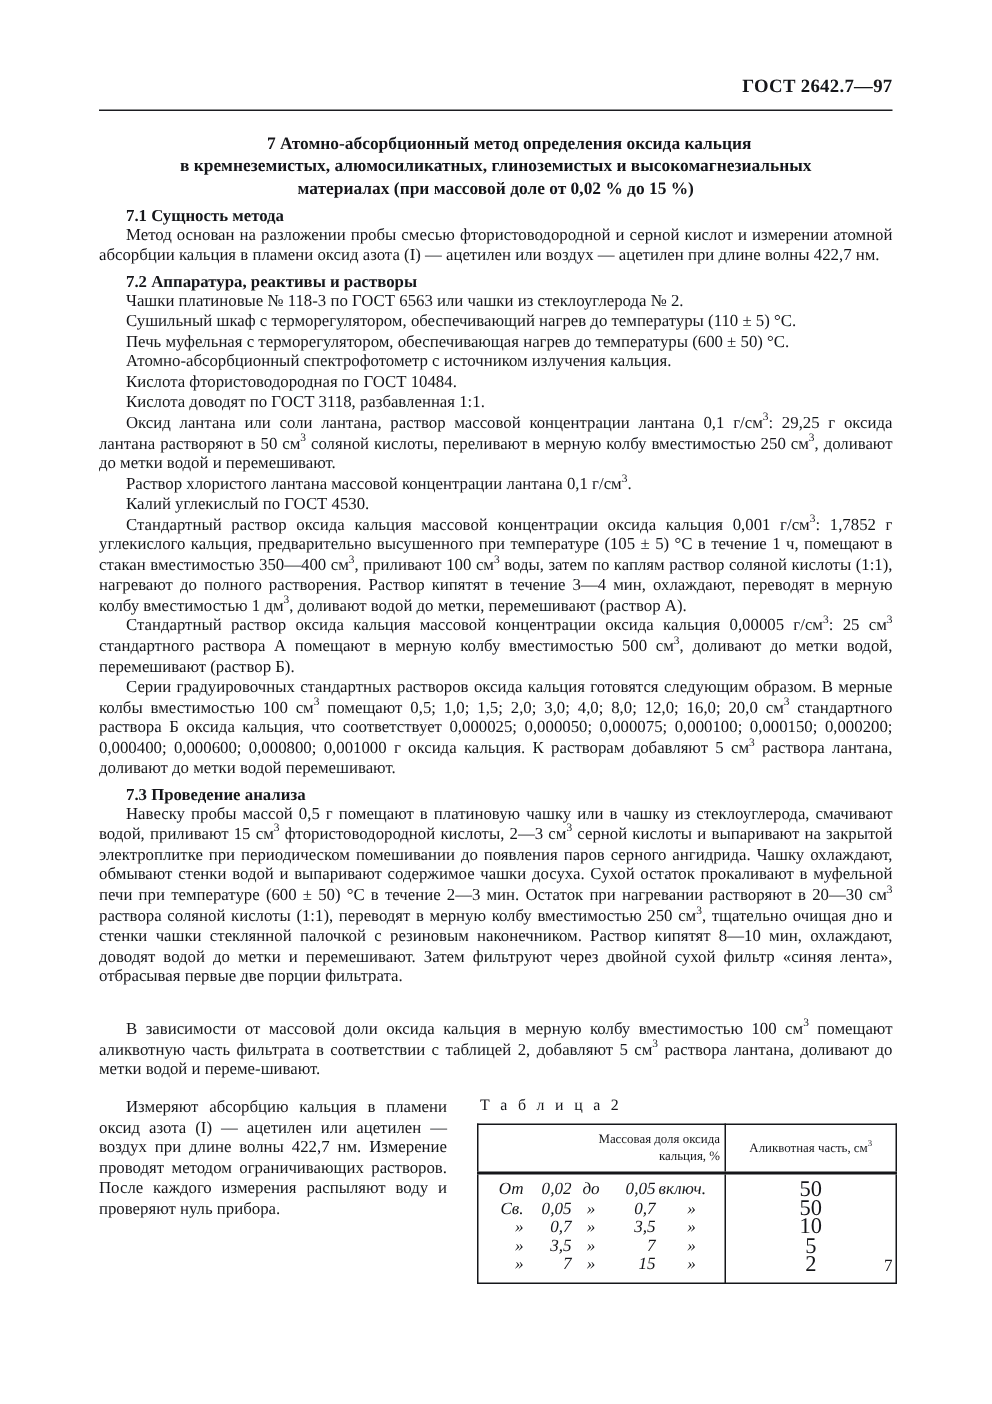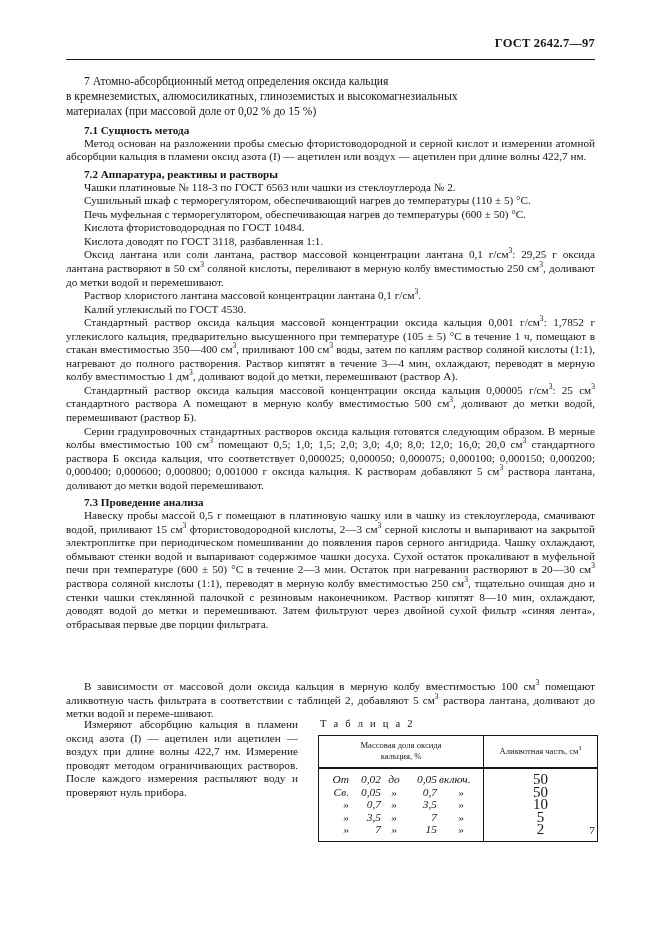--- a/index.html
+++ b/index.html
@@ -10,21 +10,21 @@
   body {
     width: 661px;
     height: 936px;
     font-family: "Liberation Serif", "DejaVu Serif", serif;
     color: #15161a;
     position: relative;
     overflow: hidden;
   }
   .page {
     position: absolute;
-    left: 0; top: 0;
+    left: 0; top: 14px;
     width: 661px;
     height: 896px;
     background: #fff;
   }
   
   .header {
     position: absolute;
     left: 66px;
     top: 36px;
     width: 529px;
@@ -45,25 +45,25 @@
   }
   
   .content {
     position: absolute;
     left: 66px;
     top: 74px;
     width: 529px;
   }
   h1.sec-title {
     font-size: 11.6px;
-    font-weight: normal;
+    font-weight: bold;
     line-height: 15.2px;
     margin: 0 0 2px 0;
     text-indent: 18px;
-    text-align: left;
+    text-align: center;
   }
   h1.sec-title .l2, h1.sec-title .l3 { display: block; text-indent: 0; }
   h2.sub {
     font-size: 11.2px;
     font-weight: bold;
     margin: 3px 0 0 0;
     text-indent: 18px;
     line-height: 14px;
   }
   p.body {
@@ -174,20 +174,21 @@
       <span class="l3">материалах (при массовой доле от 0,02 % до 15 %)</span>
     </h1>
 
     <h2 class="sub">7.1  Сущность метода</h2>
     <p class="body ind">Метод основан на разложении пробы смесью фтористоводородной и серной кислот и измерении атомной абсорбции кальция в пламени оксид азота (I) — ацетилен или воздух — ацетилен при длине волны 422,7 нм.</p>
 
     <h2 class="sub">7.2  Аппаратура, реактивы и растворы</h2>
     <p class="body ind">Чашки платиновые № 118-3 по ГОСТ 6563 или чашки из стеклоуглерода № 2.</p>
     <p class="body ind">Сушильный шкаф с терморегулятором, обеспечивающий нагрев до температуры (110 ± 5) °С.</p>
     <p class="body ind">Печь муфельная с терморегулятором, обеспечивающая нагрев до температуры (600 ± 50) °С.</p>
+    <p class="body ind">Атомно-абсорбционный спектрофотометр с источником излучения кальция.</p>
     <p class="body ind">Кислота фтористоводородная по ГОСТ 10484.</p>
     <p class="body ind">Кислота доводят по ГОСТ 3118, разбавленная 1:1.</p>
     <p class="body ind">Оксид лантана или соли лантана, раствор массовой концентрации лантана 0,1 г/см<sup>3</sup>: 29,25 г оксида лантана растворяют в 50 см<sup>3</sup> соляной кислоты, переливают в мерную колбу вместимостью 250 см<sup>3</sup>, доливают до метки водой и перемешивают.</p>
     <p class="body ind">Раствор хлористого лантана массовой концентрации лантана 0,1 г/см<sup>3</sup>.</p>
     <p class="body ind">Калий углекислый по ГОСТ 4530.</p>
     <p class="body ind">Стандартный раствор оксида кальция массовой концентрации оксида кальция 0,001 г/см<sup>3</sup>: 1,7852 г углекислого кальция, предварительно высушенного при температуре (105 ± 5) °С в течение 1 ч, помещают в стакан вместимостью 350—400 см<sup>3</sup>, приливают 100 см<sup>3</sup> воды, затем по каплям раствор соляной кислоты (1:1), нагревают до полного растворения. Раствор кипятят в течение 3—4 мин, охлаждают, переводят в мерную колбу вместимостью 1 дм<sup>3</sup>, доливают водой до метки, перемешивают (раствор А).</p>
     <p class="body ind">Стандартный раствор оксида кальция массовой концентрации оксида кальция 0,00005 г/см<sup>3</sup>: 25 см<sup>3</sup> стандартного раствора А помещают в мерную колбу вместимостью 500 см<sup>3</sup>, доливают до метки водой, перемешивают (раствор Б).</p>
     <p class="body ind">Серии градуировочных стандартных растворов оксида кальция готовятся следующим образом. В мерные колбы вместимостью 100 см<sup>3</sup> помещают 0,5; 1,0; 1,5; 2,0; 3,0; 4,0; 8,0; 12,0; 16,0; 20,0 см<sup>3</sup> стандартного раствора Б оксида кальция, что соответствует 0,000025; 0,000050; 0,000075; 0,000100; 0,000150; 0,000200; 0,000400; 0,000600; 0,000800; 0,001000 г оксида кальция. К растворам добавляют 5 см<sup>3</sup> раствора лантана, доливают до метки водой перемешивают.</p>
 
     <h2 class="sub">7.3  Проведение анализа</h2>
@@ -197,21 +198,21 @@
   <div class="bottom-wrap">
     <div class="left-col">
       <p class="body ind">Измеряют абсорбцию кальция в пламени оксид азота (I) — ацетилен или ацетилен — воздух при длине волны 422,7 нм. Измерение проводят методом ограничивающих растворов. После каждого измерения распыляют воду и проверяют нуль прибора.</p>
     </div>
 
     <div class="right-col">
       <div class="tbl-caption">Т а б л и ц а  2</div>
       <table class="t2">
         <thead>
           <tr>
-            <th style="width:158px;">
+            <th style="width:158px;text-align:right;">
               <span>Массовая доля оксида</span><br>
               <span>кальция, %</span>
             </th>
             <th style="width:107px;">
               <span>Аликвотная часть, см</span><sup>3</sup>
             </th>
           </tr>
         </thead>
         <tbody>
           <tr>

